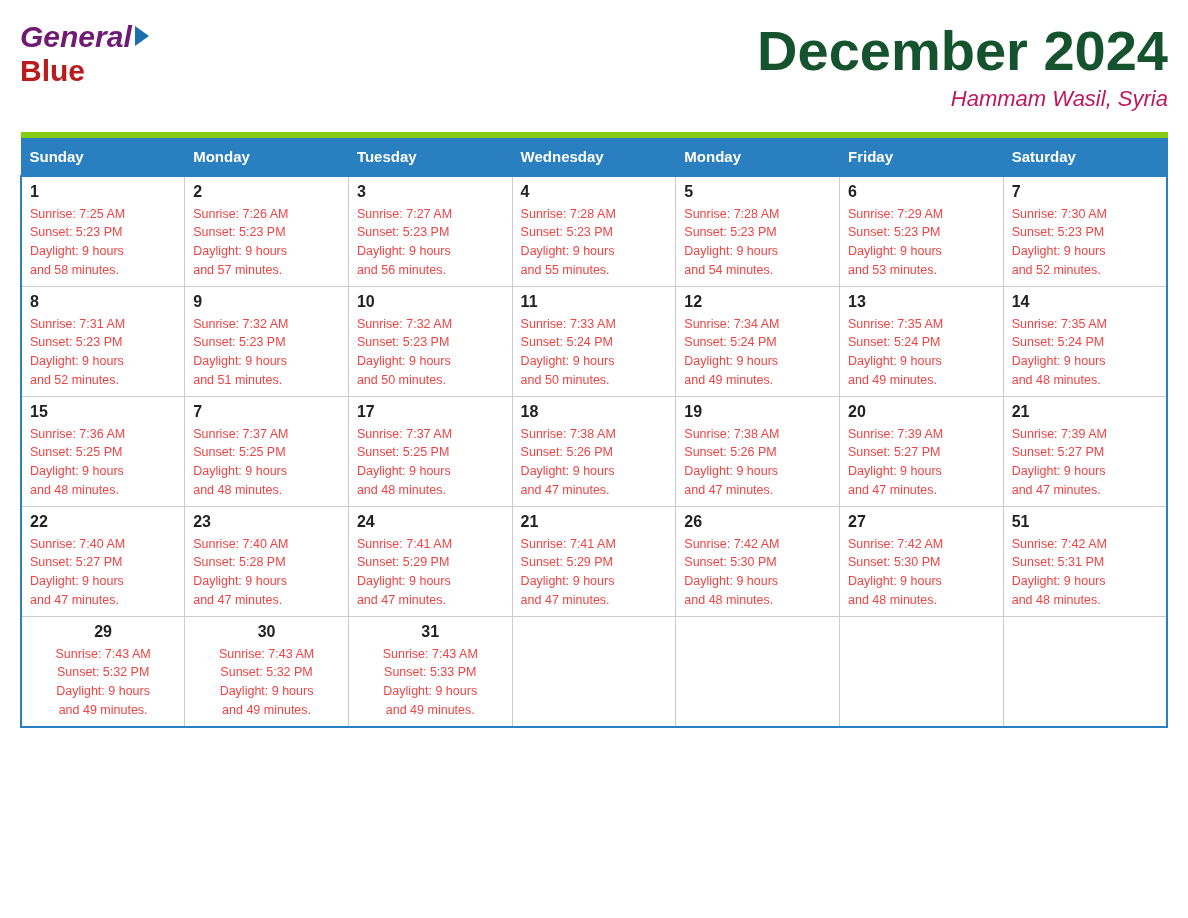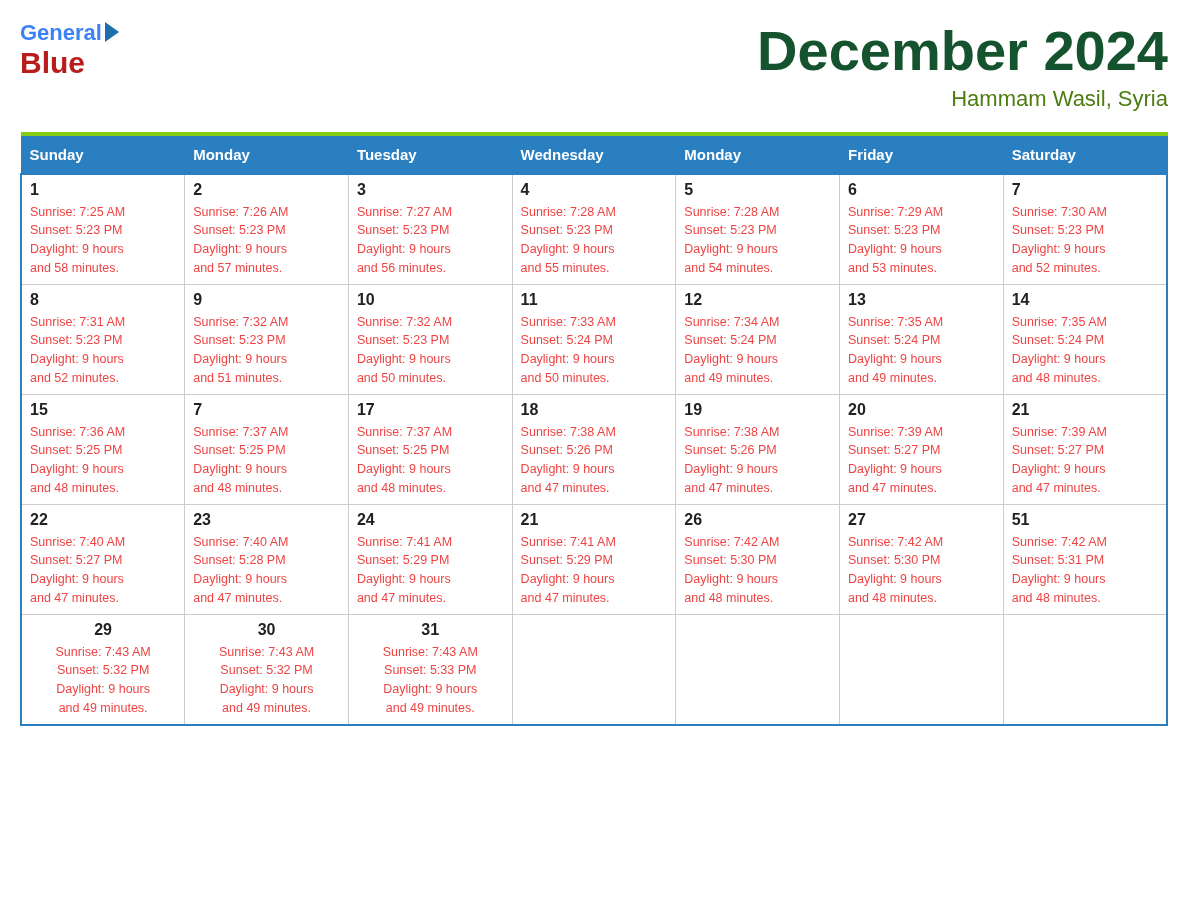--- a/index.html
+++ b/index.html
@@ -25,22 +25,23 @@
       text-align: right;
     }
     .month-year {
       font-size: 56px;
       font-weight: bold;
       color: #14532d;
       line-height: 1.1;
     }
     .location {
       font-size: 22px;
-      color: #4d7c0f;
+      color: #be185d;
       margin-top: 4px;
+      font-style: italic;
     }
     table {
       width: 100%;
       border-collapse: collapse;
     }
     th {
       background-color: #2a7fc1;
       color: #fff;
       font-size: 15px;
       font-weight: bold;
@@ -65,21 +66,21 @@
     .day-info {
       font-size: 12.5px;
       color: #ef4444;
       line-height: 1.5;
     }
     tr:last-child td {
       border-bottom: 2px solid #2a7fc1;
       text-align: center;
     }
     thead tr th {
-      border-top: 4px solid #84cc16;
+      border-top: 6px solid #84cc16;
       border-bottom: 2px solid #2a7fc1;
     }
     .week-row td:first-child {
       border-left: 2px solid #2a7fc1;
     }
     .week-row td:last-child {
       border-right: 2px solid #2a7fc1;
     }
     .empty-cell {
       background: #fff;
@@ -109,21 +110,21 @@
       position: relative;
       top: -1px;
     }
   </style>
 </head>
 <body>
 
 <div class="header">
   <div class="logo">
     <div class="logo-line1">
-      <span style="font-size:22px; font-weight:bold; color:#3b82f6;">General</span>
+      <span style="font-size:30px; font-weight:bold; color:#701a75;font-style:italic;">General</span>
       <span class="arrow-icon"></span>
     </div>
     <div class="logo-line2">
       <span class="blue-text">Blue</span>
     </div>
   </div>
   <div class="title-block">
     <div class="month-year">December 2024</div>
     <div class="location">Hammam Wasil, Syria</div>
   </div>

